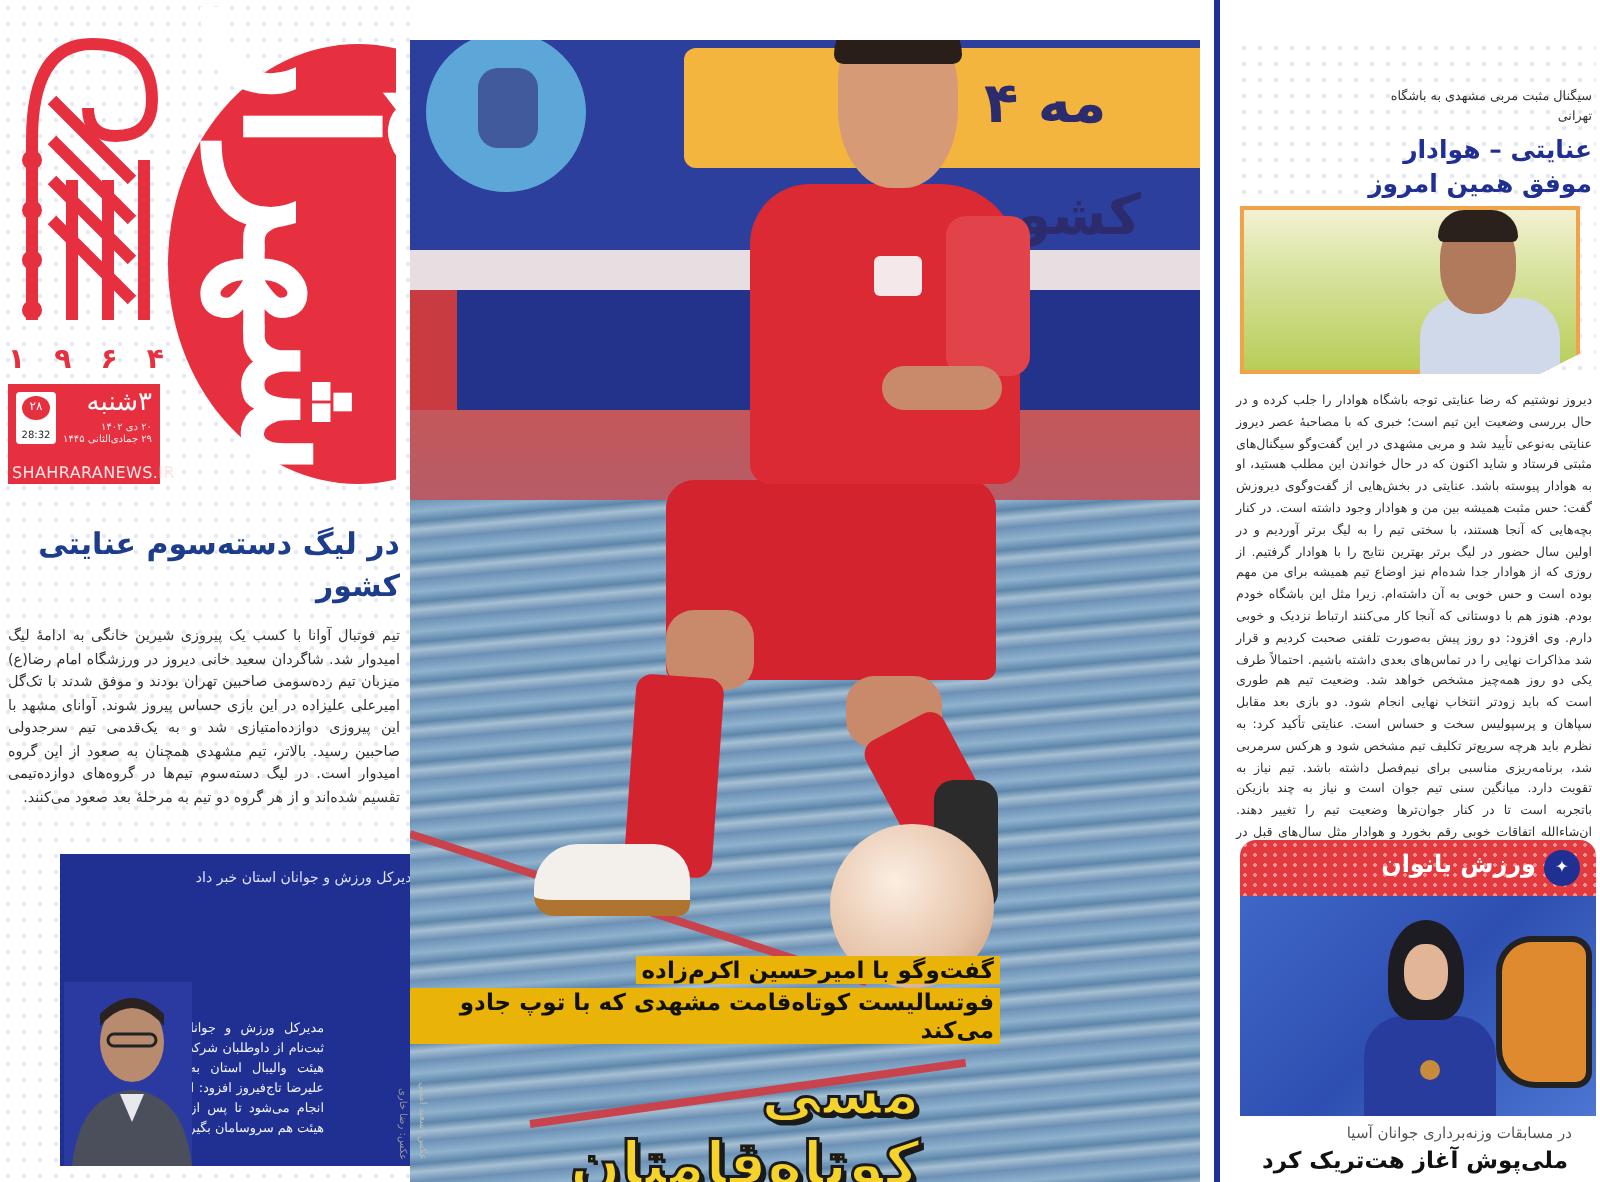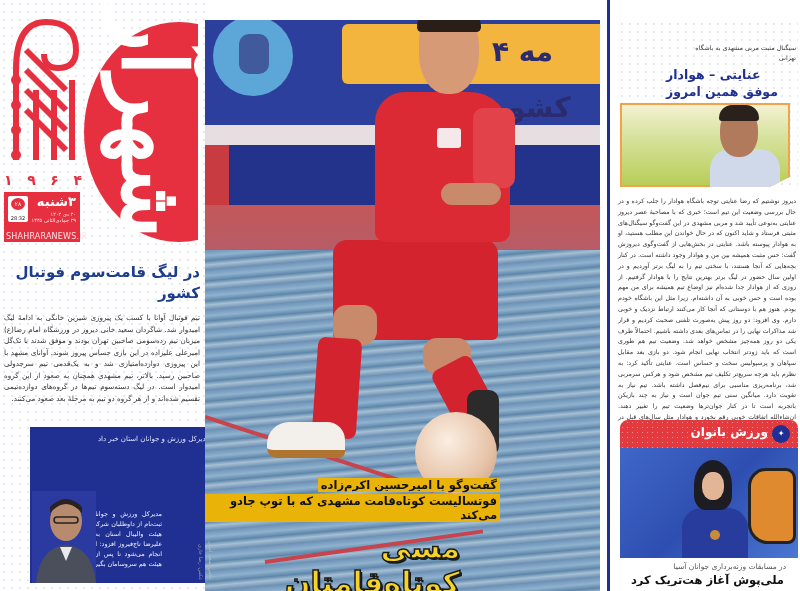--- a/index.html
+++ b/index.html
@@ -7,21 +7,21 @@
     body { position: relative; font-family: "DejaVu Sans", sans-serif; direction: rtl; color: #1b1b1b; }
 
     
     .left-col { position: absolute; left: 0; top: 0; width: 205px; height: 591px; background: #fff; }
     .masthead { position: absolute; left: 0; top: 0; width: 205px; height: 250px; }
     .mast-circle { position: absolute; left: 84px; top: 22px; width: 190px; height: 220px; border-radius: 50%; background: #e63040; clip-path: inset(0 76px 0 0); }
     .mast-logo-text { position: absolute; left: 85px; top: 18px; width: 110px; height: 220px; color: #fff; font-family: "DejaVu Serif", serif; font-weight: bold; font-size: 88px; line-height: 0.95; writing-mode: vertical-rl; text-align: center; transform: rotate(0deg); }
     .mast-pattern { position: absolute; left: 6px; top: 10px; width: 74px; height: 158px; }
     .mast-year { position: absolute; left: 4px; top: 172px; width: 78px; display: flex; justify-content: space-between; direction: ltr; color: #e63040; font-weight: bold; font-size: 14px; letter-spacing: 2px; }
     .date-box { position: absolute; left: 4px; top: 192px; width: 76px; height: 50px; background: #e63040; color: #fff; }
-    .date-day { position: absolute; right: 4px; top: 2px; font-size: 13px; font-weight: bold; }
+    .date-day { position: absolute; right: 4px; top: 2px; font-size: 13px; font-weight: normal; }
     .date-badge { position: absolute; left: 4px; top: 4px; width: 20px; height: 26px; background: #fff; border-radius: 2px; }
     .date-badge-num { position: absolute; left: 3px; top: 2px; width: 14px; height: 12px; border-radius: 50%; background: #e63040; color: #fff; font-size: 6px; text-align: center; line-height: 12px; }
     .date-badge-time { position: absolute; left: 0; bottom: 1px; width: 20px; font-size: 5px; color: #222; text-align: center; direction: ltr; }
     .date-lines { position: absolute; right: 4px; top: 19px; font-size: 5px; line-height: 6px; text-align: right; opacity: 0.9; }
     .date-site { position: absolute; left: 2px; bottom: 1px; width: 72px; font-size: 8px; letter-spacing: 0.2px; direction: ltr; text-align: center; color: #ffe4e6; }
     .dot-bg { background-image: radial-gradient(#e6e9f2 1px, transparent 1.3px); background-size: 8px 8px; }
 
     .story1 { position: absolute; left: 4px; top: 262px; width: 196px; height: 150px; }
     .story1 .hl { font-size: 15px; font-weight: bold; color: #1c3c8c; line-height: 21px; text-align: right; }
     .story1 .body { margin-top: 8px; font-size: 7.2px; line-height: 11.5px; color: #333; text-align: justify; }
@@ -68,21 +68,21 @@
     .main-hl { position: absolute; right: 140px; top: 510px; font-size: 30px; font-weight: bold; color: #f5d32a; -webkit-text-stroke: 1.5px #1a1a1a; text-shadow: 2px 2px 0 #1a1a1a; }
     .photo-credit { position: absolute; left: 204px; top: 500px; width: 10px; height: 80px; font-size: 5px; color: #bbb; writing-mode: vertical-rl; }
 
     
     .divider { position: absolute; left: 607px; top: 0; width: 3px; height: 591px; background: #1f2f92; }
 
     
     .right-col { position: absolute; left: 612px; top: 0; width: 188px; height: 591px; }
     .top-card { position: absolute; left: 6px; top: 20px; width: 180px; height: 170px; }
     .top-card .kicker { position: absolute; right: 2px; top: 24px; width: 110px; font-size: 6.4px; line-height: 9.5px; text-align: right; color: #333; }
-    .top-card .hl { position: absolute; right: 2px; top: 46px; width: 130px; font-size: 12.5px; font-weight: bold; line-height: 17px; color: #1f2f92; text-align: left; }
+    .top-card .hl { position: absolute; right: 2px; top: 46px; width: 130px; font-size: 12.5px; font-weight: bold; line-height: 17px; color: #1f2f92; text-align: right; }
     .top-card .photo { position: absolute; left: 2px; top: 83px; width: 170px; height: 84px; background: linear-gradient(180deg, #f4f1d2 0%, #d8e3a0 38%, #b8cd58 100%); border: 2px solid #f0a349; clip-path: polygon(0 0, 100% 0, 100% 88%, 88% 100%, 0 100%); }
     .coach-head { position: absolute; left: 98px; top: 2px; width: 38px; height: 50px; border-radius: 45%; background: #b27a5d; }
     .coach-hair { position: absolute; left: 97px; top: 0; width: 40px; height: 16px; border-radius: 18px 18px 4px 4px; background: #2b211c; }
     .coach-body { position: absolute; left: 88px; top: 44px; width: 70px; height: 42px; border-radius: 20px 20px 0 0; background: #cfd9ea; }
 
     .r-body { position: absolute; left: 6px; top: 196px; width: 178px; font-size: 6.3px; line-height: 10.8px; color: #333; text-align: justify; }
 
     .women-card { position: absolute; left: 8px; top: 420px; width: 178px; height: 160px; }
     .women-head { position: absolute; left: 0; top: 0; width: 178px; height: 28px; background: #e23a3f; border-radius: 8px 8px 0 0; background-image: radial-gradient(rgba(255,255,255,0.45) 0.8px, transparent 1px); background-size: 5px 5px; }
     .women-title { position: absolute; right: 30px; top: 5px; font-size: 12px; font-weight: bold; color: #fff; }
@@ -135,21 +135,21 @@
       <div class="date-lines">
         <div>۲۰ دی ۱۴۰۲</div>
         <div>۲۹ جمادی‌الثانی ۱۴۴۵</div>
       </div>
       <div class="date-site">SHAHRARANEWS.IR</div>
     </div>
   </div>
 
   <div class="story1">
     <div class="hl">
-      <div>در لیگ قامت‌سوم فوتبال کشور</div>
+      <div>در لیگ دسته‌سوم عنایتی کشور</div>
     </div>
     <div class="body">تیم فوتبال آوانا با کسب یک پیروزی شیرین خانگی به ادامهٔ لیگ امیدوار شد. شاگردان سعید خانی دیروز در ورزشگاه امام رضا(ع) میزبان تیم رده‌سومی صاحبین تهران بودند و موفق شدند با تک‌گل امیرعلی علیزاده در این بازی حساس پیروز شوند. آوانای مشهد با این پیروزی دوازده‌امتیازی شد و به یک‌قدمی تیم سرجدولی صاحبین رسید. بالاتر، تیم مشهدی همچنان به صعود از این گروه امیدوار است. در لیگ دسته‌سوم تیم‌ها در گروه‌های دوازده‌تیمی تقسیم شده‌اند و از هر گروه دو تیم به مرحلهٔ بعد صعود می‌کنند.</div>
   </div>
 
   <div class="blue-box">
     <div class="kicker">مدیرکل ورزش و جوانان استان خبر داد</div>
     <div class="body">مدیرکل ورزش و جوانان استان گفت: کار ثبت‌نام از داوطلبان شرکت در انتخابات ریاست هیئت والیبال استان به‌زودی آغاز می‌شود. علیرضا تاج‌فیروز افزود: این کار در اسرع وقت انجام می‌شود تا پس از مدت‌ها وضعیت این هیئت هم سروسامان بگیرد.</div>
     <svg class="photo" viewBox="0 0 64 92">
       <rect x="0" y="0" width="64" height="92" fill="#2b3aa0"></rect>
       <ellipse cx="34" cy="30" rx="16" ry="20" fill="#b88a6e"></ellipse>

